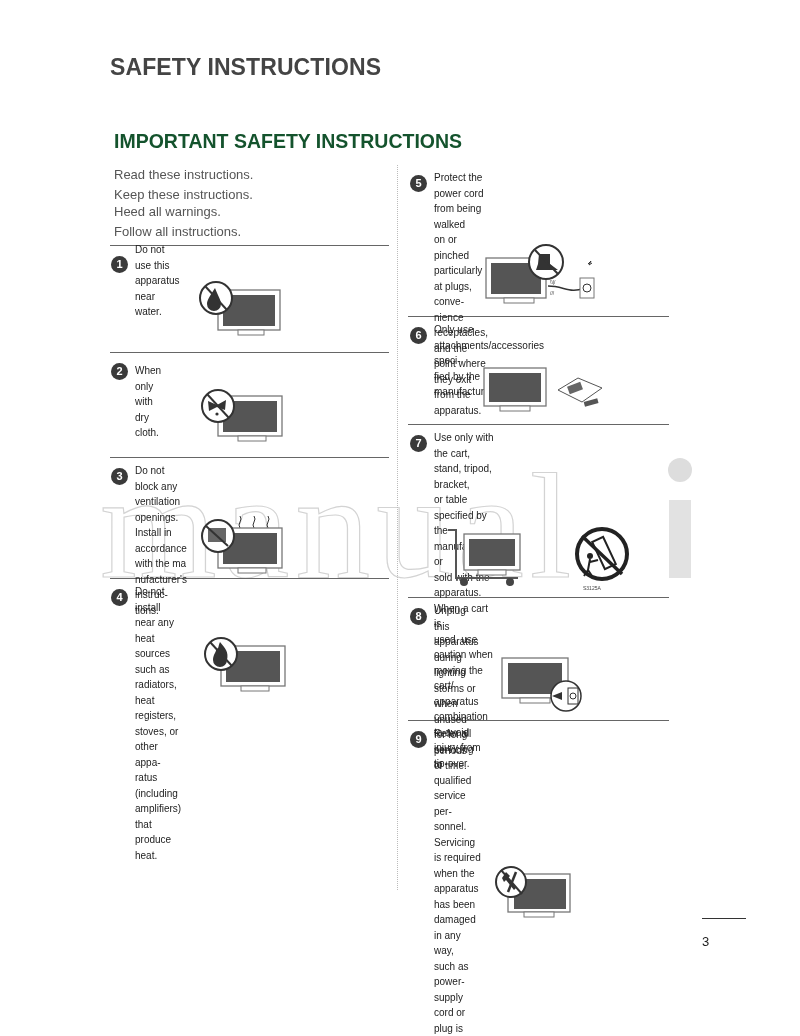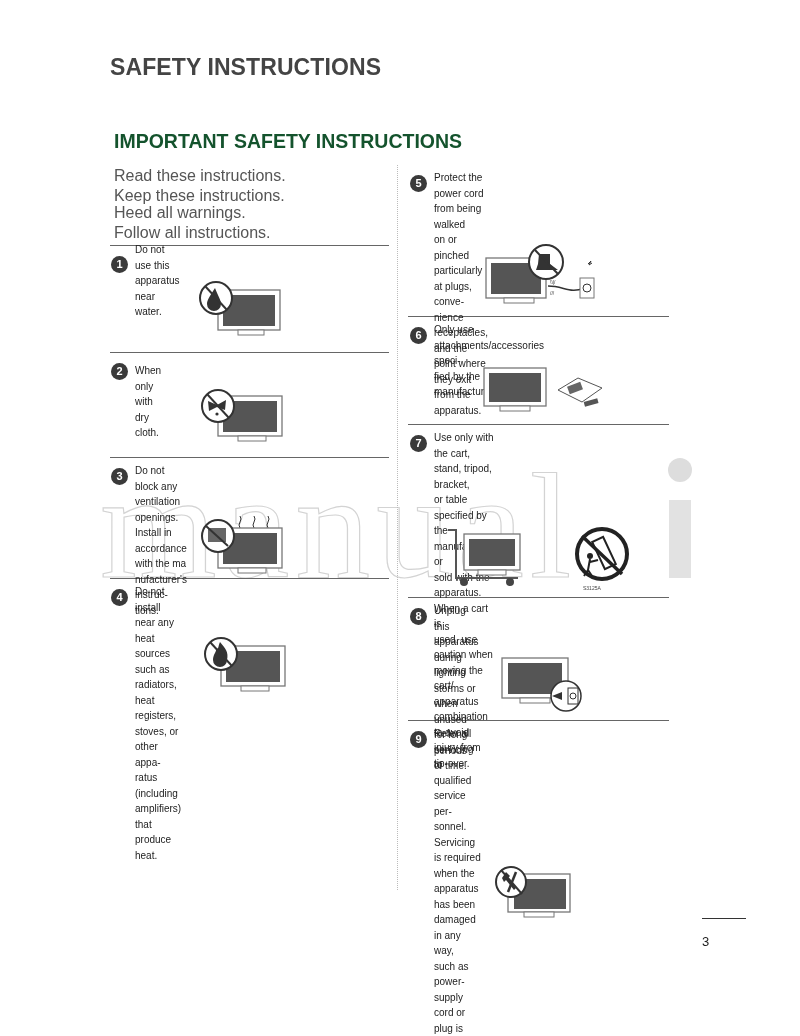--- a/index.html
+++ b/index.html
@@ -1,19 +1,19 @@
 <!DOCTYPE html>
 <html><head>
 <meta charset="utf-8">
 <style>
   html,body{margin:0;padding:0;background:#fff;}
   body{width:800px;height:1036px;position:relative;overflow:hidden;font-family:"Liberation Sans",sans-serif;color:#222;}
   .h1{position:absolute;left:110px;top:54px;font-size:23px;font-weight:bold;color:#444;letter-spacing:0.1px;}
   .h2{position:absolute;left:114px;top:130px;font-size:19.5px;font-weight:bold;color:#14532d;text-align:center;}
-  .intro{position:absolute;left:114px;font-size:16px;color:#555;}
+  .intro{position:absolute;left:114px;font-size:13px;color:#555;}
   .vdiv{position:absolute;left:397px;top:165px;height:725px;border-left:1px dotted #bbb;}
   .hr{position:absolute;height:0;border-top:1.5px solid #666;}
   .item{position:absolute;}
   .badge{position:absolute;width:17px;height:17px;border-radius:50%;background:#3a3a3a;color:#fff;font-size:11px;font-weight:bold;text-align:center;line-height:17px;}
   .txt{position:absolute;font-size:10px;line-height:15.5px;color:#222;white-space:pre-line;}
   .illus{position:absolute;}
   .pnline{position:absolute;left:702px;top:918px;width:44px;border-top:1px solid #333;}
   .pnum{position:absolute;left:702px;top:934px;font-size:13px;color:#222;}
   .wm{position:absolute;left:100px;top:440px;font-size:150px;font-family:"Liberation Serif",serif;color:transparent;-webkit-text-stroke:1.2px #cfcfcf;letter-spacing:6px;pointer-events:none;opacity:0.9;}
   .wm-dot{position:absolute;left:668px;top:458px;width:24px;height:24px;border-radius:50%;background:#ddd;}

